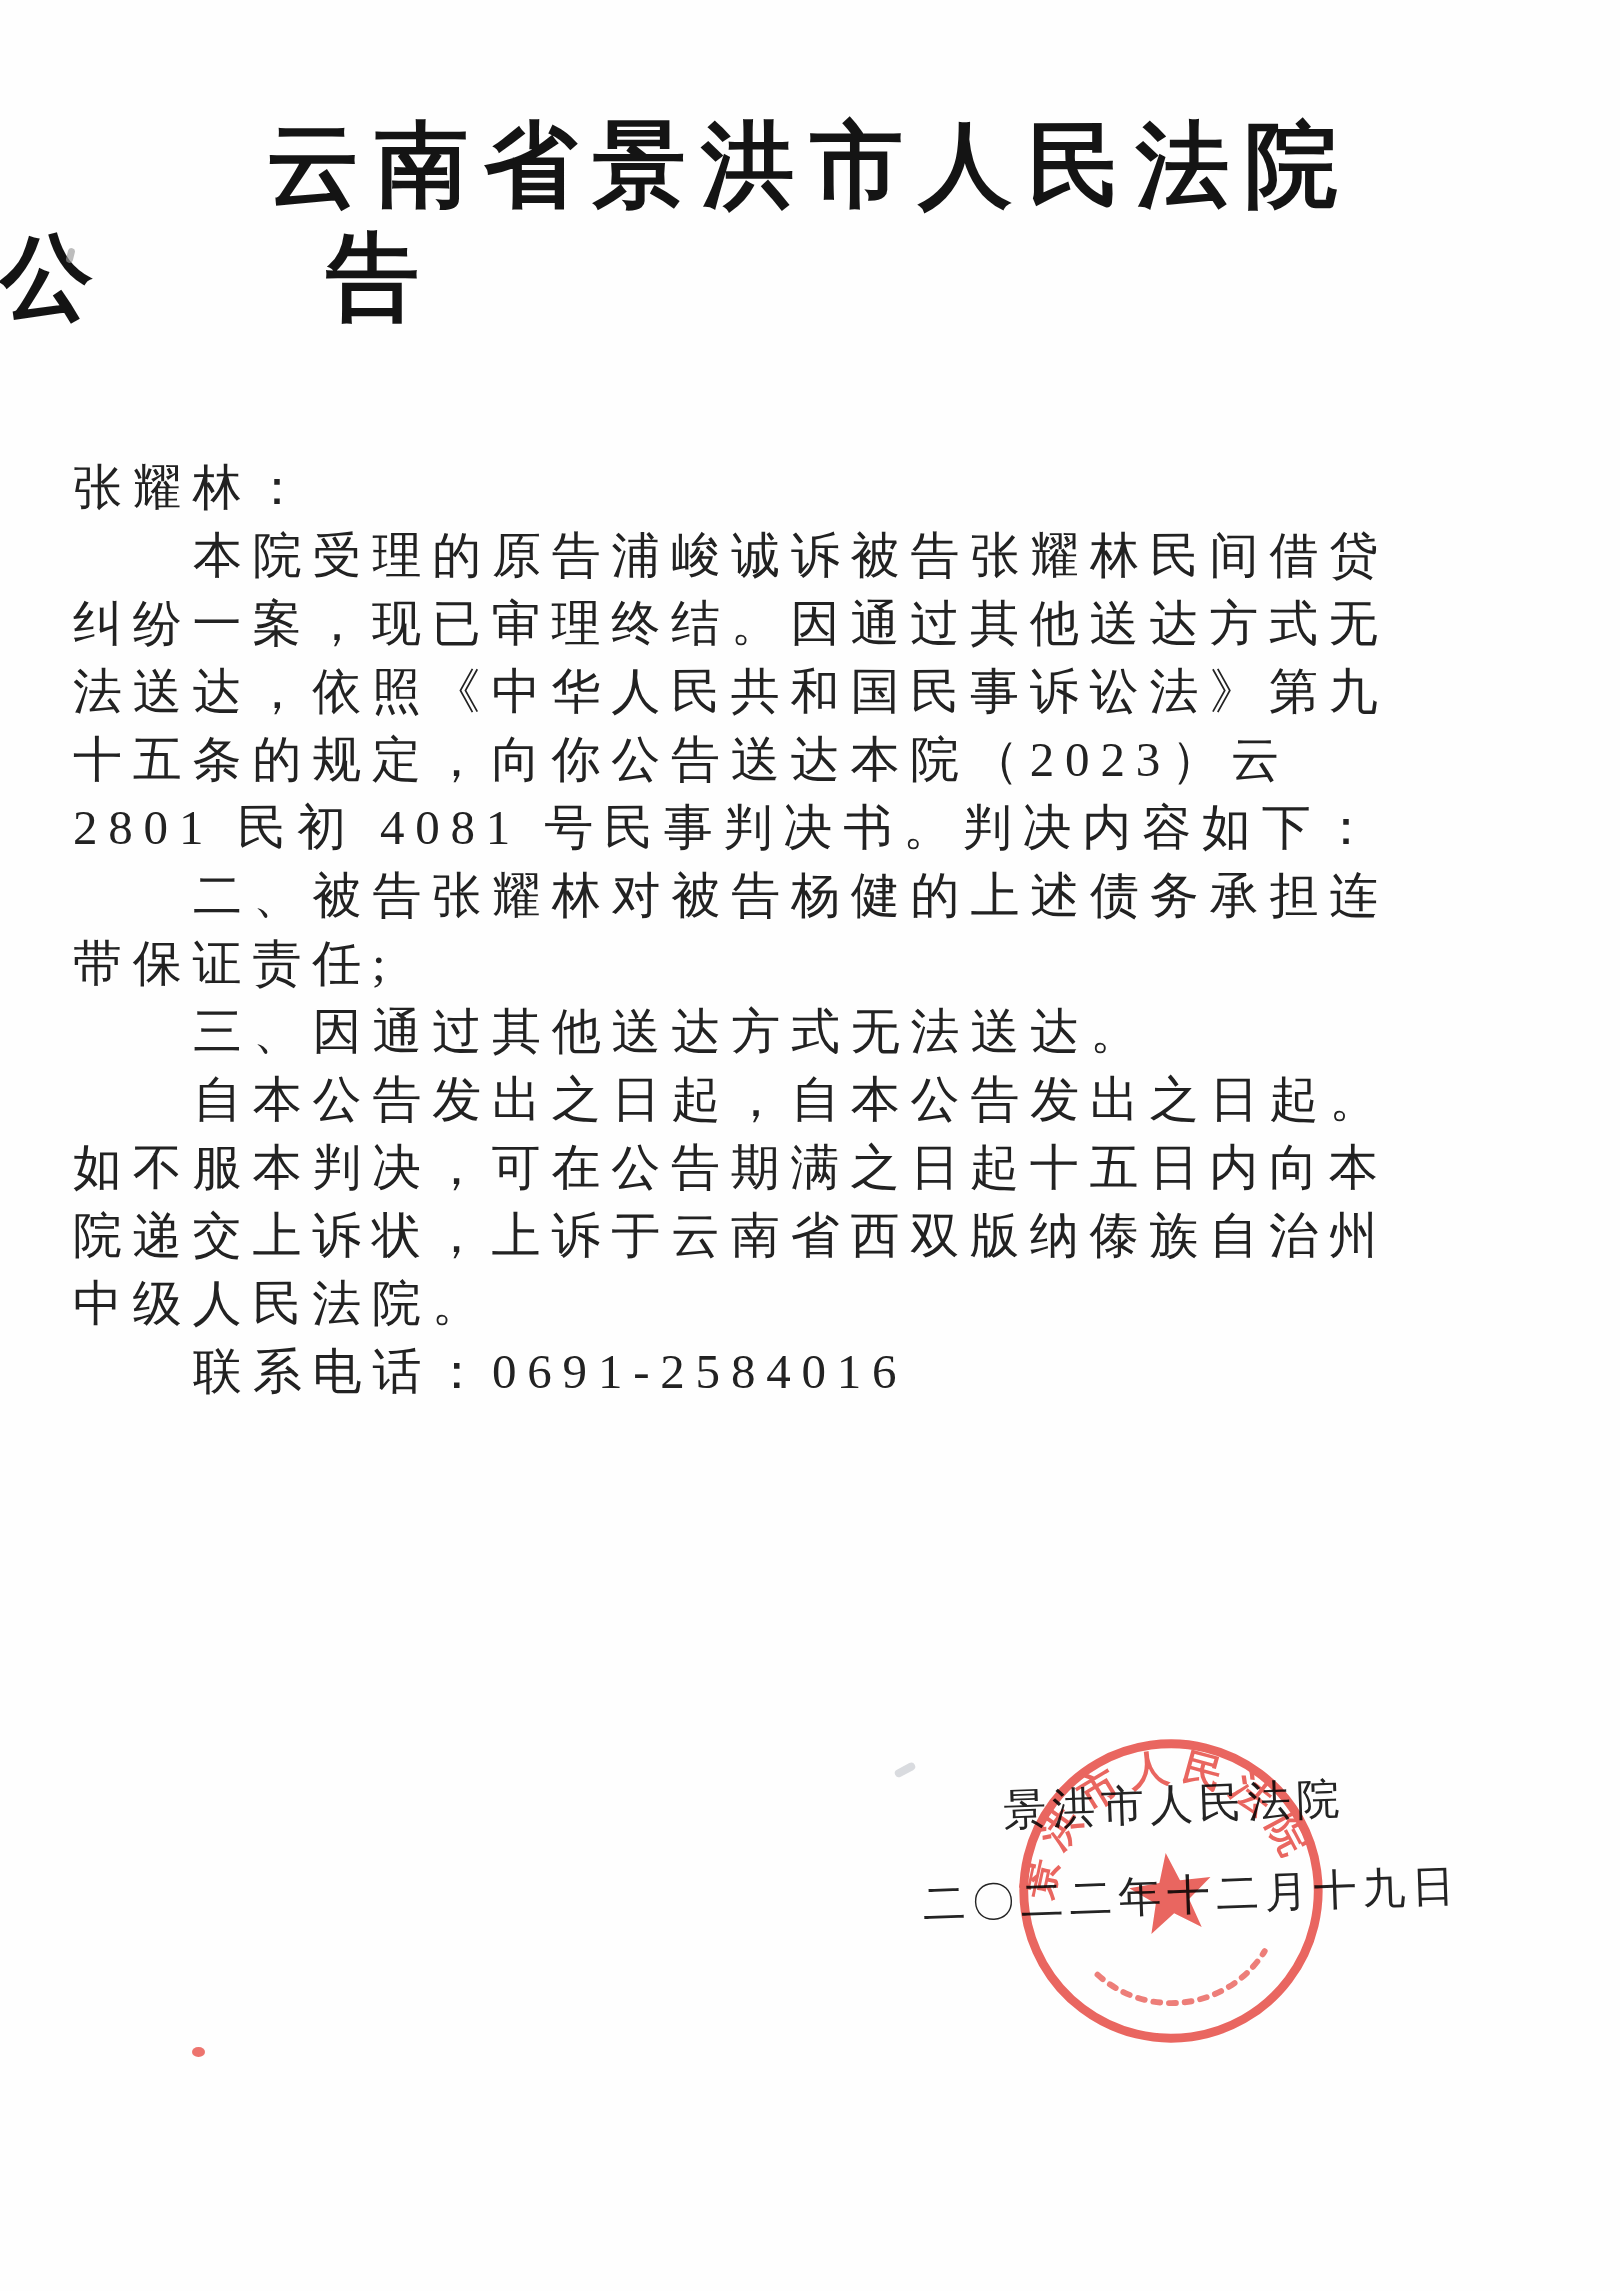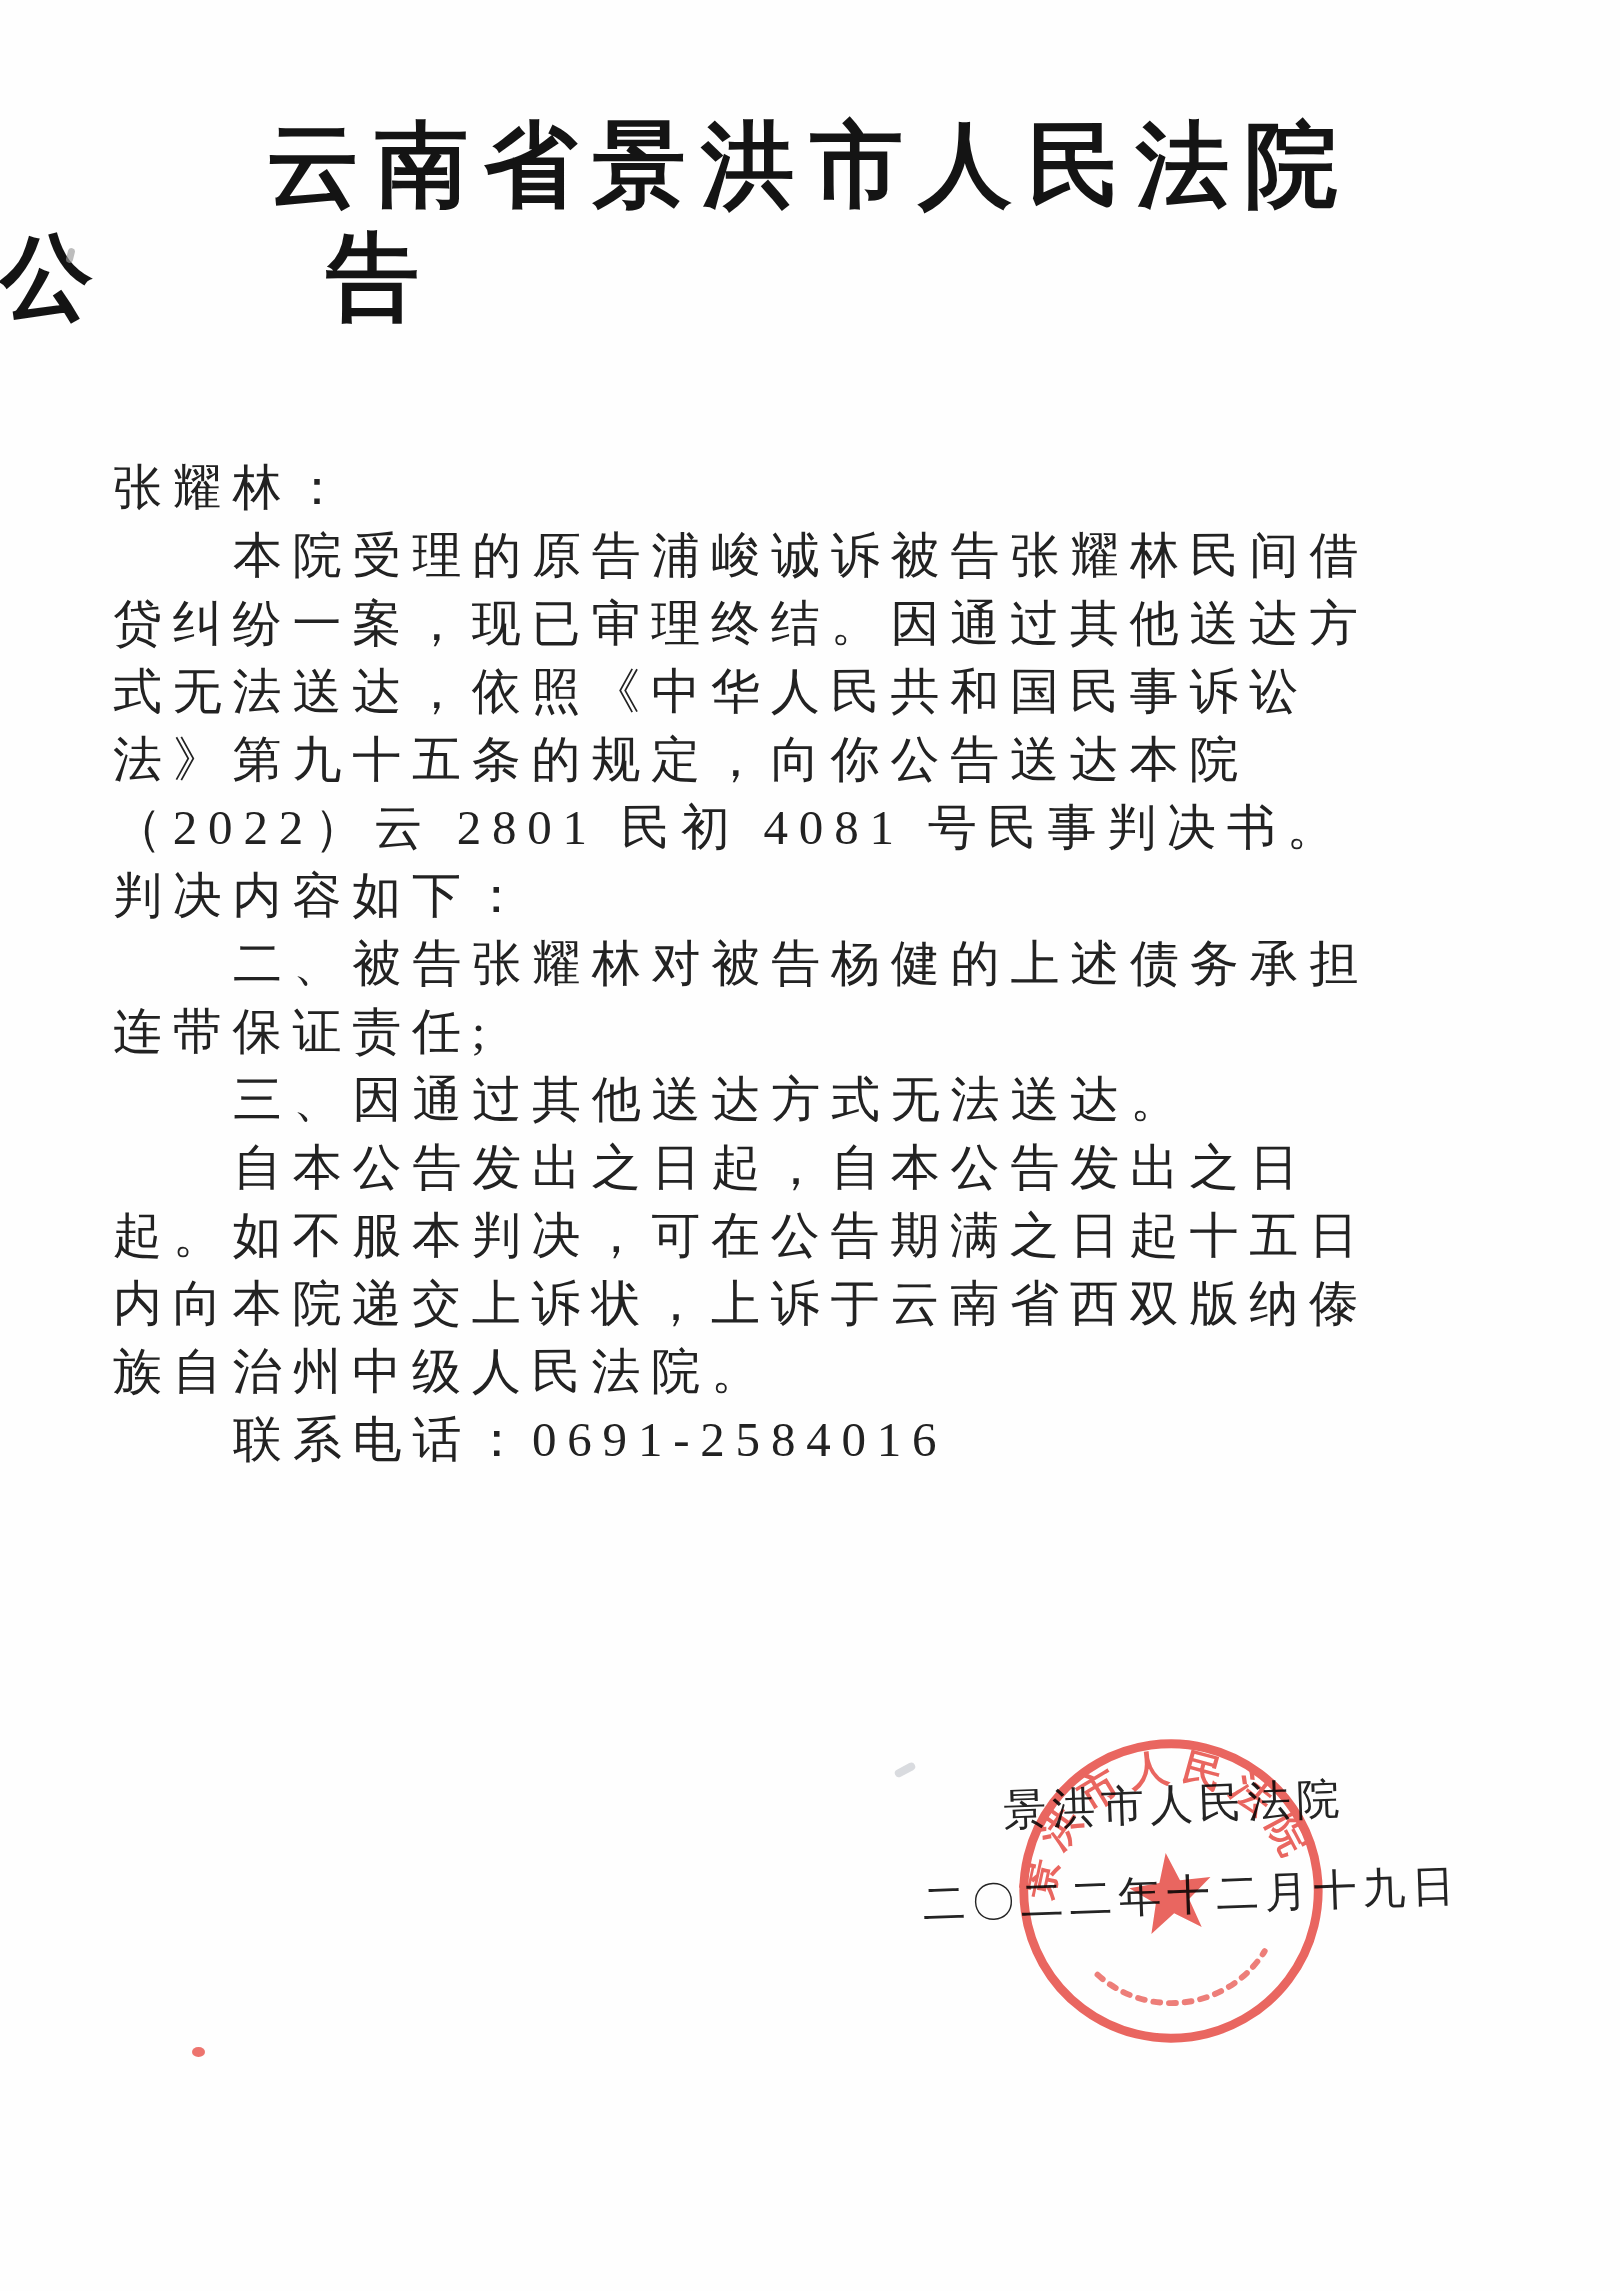--- a/index.html
+++ b/index.html
@@ -34,21 +34,21 @@
     margin: 11.8px 0 0 0;
     text-align: left;
     font-size: 93px;
     font-weight: 600;
     letter-spacing: 15.7px;
     line-height: 1.08;
     color: #141414;
     white-space: nowrap;
   }
   .body-block {
-    padding: 0 223px 0 113px;
+    padding: 0 223px 0 73px;
     font-size: 49px;
     line-height: 68px;
     letter-spacing: 10.8px;
     color: #222222;
   }
   .salutation {
     margin: 125px 0 0 0;
   }
   .para {
     margin: 0;
@@ -126,21 +126,21 @@
 
   <div class="speck speck-quote"></div>
   <div class="speck speck-smudge"></div>
   <div class="speck speck-red"></div>
 
   <h1 class="title">云南省景洪市人民法院</h1>
   <h2 class="subtitle">公　　告</h2>
 
   <div class="body-block">
     <p class="salutation">张耀林：</p>
-    <p class="para">本院受理的原告浦峻诚诉被告张耀林民间借贷纠纷一案，现已审理终结。因通过其他送达方式无法送达，依照《中华人民共和国民事诉讼法》第九十五条的规定，向你公告送达本院（2022）云 2801 民初 4081 号民事判决书。判决内容如下：</p>
+    <p class="para">本院受理的原告浦峻诚诉被告张耀林民间借贷纠纷一案，现已审理终结。因通过其他送达方式无法送达，依照《中华人民共和国民事诉讼法》第九十五条的规定，向你公告送达本院（2023）云 2801 民初 4081 号民事判决书。判决内容如下：</p>
     <p class="para">二、被告张耀林对被告杨健的上述债务承担连带保证责任;</p>
     <p class="para">三、因通过其他送达方式无法送达。</p>
     <p class="para">自本公告发出之日起，自本公告发出之日起。如不服本判决，可在公告期满之日起十五日内向本院递交上诉状，上诉于云南省西双版纳傣族自治州中级人民法院。</p>
     <p class="para">联系电话：0691-2584016</p>
   </div>
 
   <div class="signature-block">
     <div class="sig-court">景洪市人民法院</div>
     <div class="sig-date">二〇二二年十二月十九日</div>
   </div>

